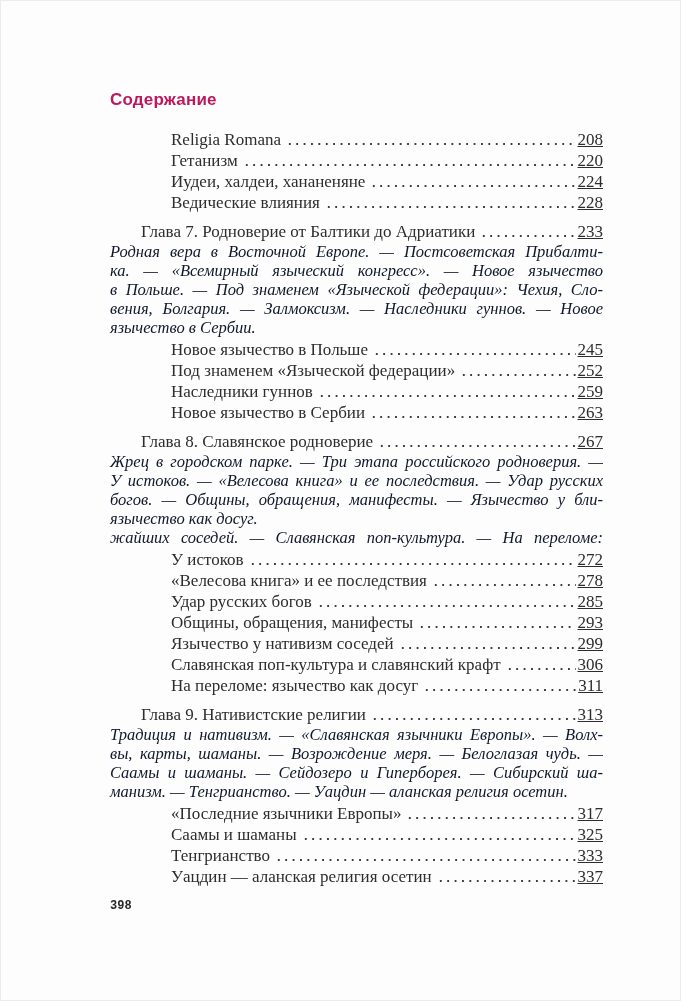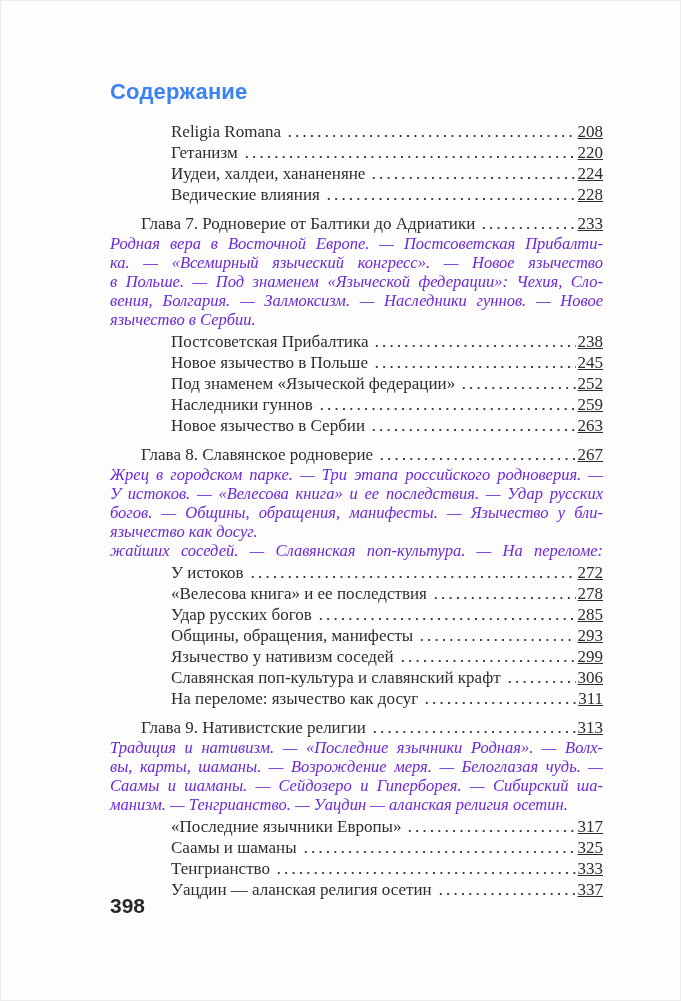--- a/index.html
+++ b/index.html
@@ -19,25 +19,25 @@
   }
   .content {
     position: absolute;
     left: 110px;
     top: 73px;
     width: 493px;
   }
   .doc-title {
     font-family: "Liberation Sans", sans-serif;
     font-weight: 700;
-    font-size: 22px;
+    font-size: 17px;
     line-height: 22px;
     letter-spacing: 0.2px;
-    color: #3b82f6;
-    margin: 8px 0 18px 0;
+    color: #be185d;
+    margin: 16px 0 18px 0;
   }
   .row {
     display: flex;
     align-items: baseline;
     font-size: 17px;
     line-height: 21px;
     white-space: nowrap;
     margin-left: 31px;
   }
   .row .t {
@@ -60,44 +60,44 @@
   .entry {
     padding-left: 30px;
   }
   .chapter {
     margin-top: 8px;
   }
   .summary {
     font-style: italic;
     font-size: 16.5px;
     line-height: 19px;
-    color: #6d28d9;
+    color: #0f172a;
     margin: 0;
   }
   .sline {
     white-space: nowrap;
   }
   .sline.just {
     white-space: normal;
     text-align: justify;
     text-align-last: justify;
   }
   .entries {
     margin-top: 2px;
   }
   .intro-list {
     margin: 0;
   }
   .page-num {
     position: absolute;
     left: 110px;
     top: 895px;
-    font-family: Liberation Sans, sans-serif;
+    font-family: Liberation Mono, monospace;
     font-weight: 700;
-    font-size: 21px;
+    font-size: 12px;
     line-height: 22px;
     color: #282828;
   }
 </style>
 </head>
 <body>
 
 <div class="page">
   <div class="content">
 
@@ -134,25 +134,20 @@
       </div>
       <div class="summary">
         <div class="sline just">Родная вера в Восточной Европе. — Постсоветская Прибалти-</div>
         <div class="sline just">ка. — «Всемирный языческий конгресс». — Новое язычество</div>
         <div class="sline just">в Польше. — Под знаменем «Языческой федерации»: Чехия, Сло-</div>
         <div class="sline just">вения, Болгария. — Залмоксизм. — Наследники гуннов. — Новое</div>
         <div class="sline">язычество в Сербии.</div>
       </div>
       <div class="entries">
         <div class="row entry">
-          <span class="t">Постсоветская Прибалтика</span>
-          <span class="dots"></span>
-          <span class="pg">238</span>
-        </div>
-        <div class="row entry">
           <span class="t">Новое язычество в Польше</span>
           <span class="dots"></span>
           <span class="pg">245</span>
         </div>
         <div class="row entry">
           <span class="t">Под знаменем «Языческой федерации»</span>
           <span class="dots"></span>
           <span class="pg">252</span>
         </div>
         <div class="row entry">
@@ -220,21 +215,21 @@
       </div>
     </div>
 
     <div class="chapter">
       <div class="row chapter-title">
         <span class="t">Глава 9. Нативистские религии</span>
         <span class="dots"></span>
         <span class="pg">313</span>
       </div>
       <div class="summary">
-        <div class="sline just">Традиция и нативизм. — «Последние язычники Родная». — Волх-</div>
+        <div class="sline just">Традиция и нативизм. — «Славянская язычники Европы». — Волх-</div>
         <div class="sline just">вы, карты, шаманы. — Возрождение меря. — Белоглазая чудь. —</div>
         <div class="sline just">Саамы и шаманы. — Сейдозеро и Гиперборея. — Сибирский ша-</div>
         <div class="sline">манизм. — Тенгрианство. — Уацдин — аланская религия осетин.</div>
       </div>
       <div class="entries">
         <div class="row entry">
           <span class="t">«Последние язычники Европы»</span>
           <span class="dots"></span>
           <span class="pg">317</span>
         </div>

